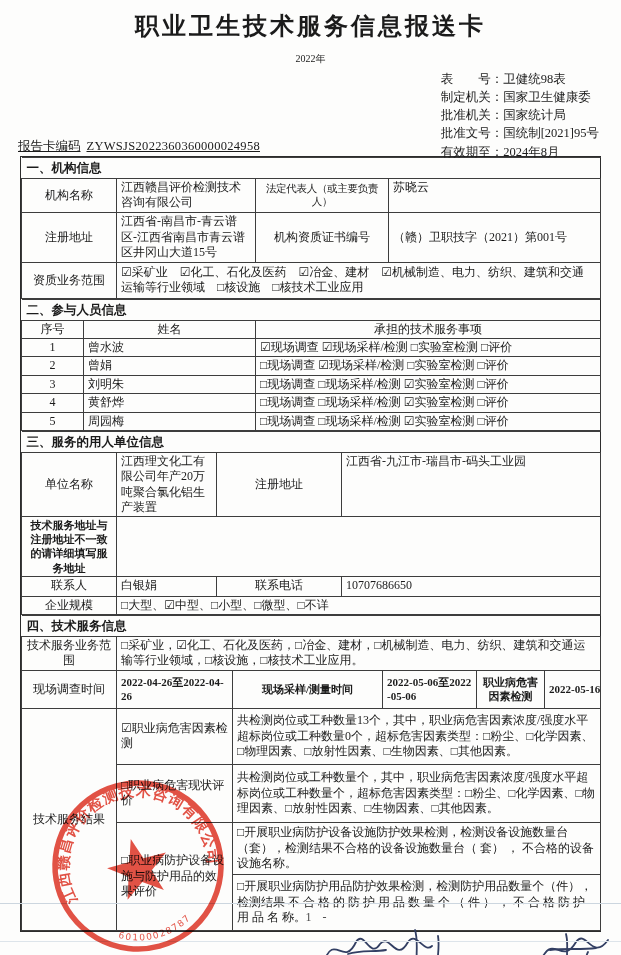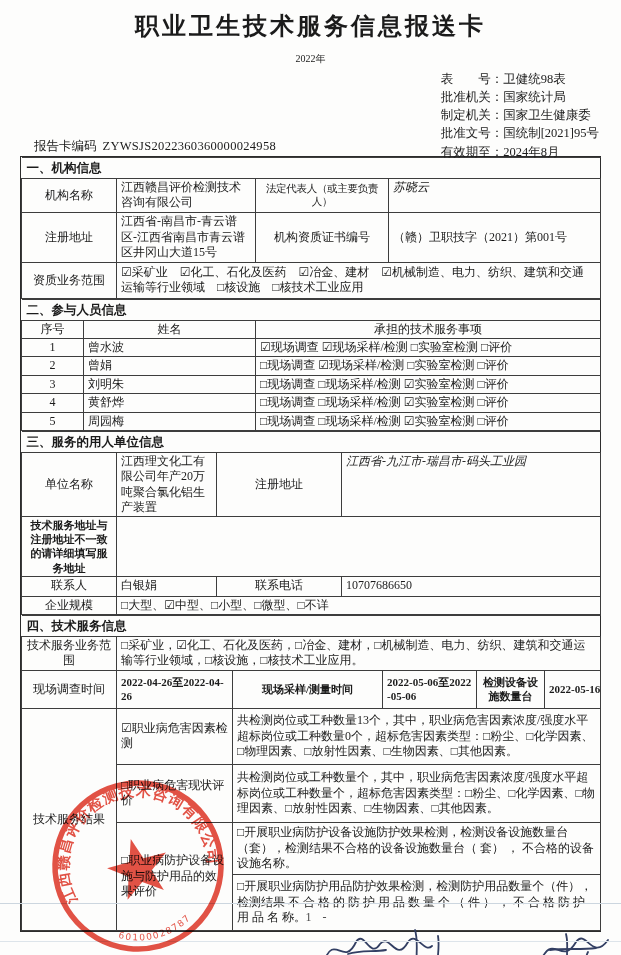--- a/index.html
+++ b/index.html
@@ -5,32 +5,32 @@
   html,body{margin:0;padding:0;}
   .page{position:relative;width:621px;height:955px;background:#fdfdfc;overflow:hidden;
         font-family:"Liberation Serif","DejaVu Serif",serif;color:#1b1b1b;}
   
   .header{position:relative;height:156px;}
   .title{position:absolute;top:10px;left:0;width:100%;text-align:center;
          font-size:24px;font-weight:bold;letter-spacing:3px;}
   .year{position:absolute;top:52px;left:0;width:100%;text-align:center;font-size:10px;}
   .meta{position:absolute;top:70px;right:22px;font-size:12.5px;line-height:1.45;}
   .meta .m-row{white-space:nowrap;}
-  .report-code{position:absolute;left:34px;top:138px;font-size:12.5px;white-space:nowrap;}
+  .report-code{position:absolute;left:18px;top:138px;font-size:12.5px;white-space:nowrap;text-decoration:underline;}
   .report-code .code{font-family:"Liberation Serif",serif;letter-spacing:.3px;margin-left:6px;}
   
   .grid{width:579px;margin-left:20px;border:1.6px solid #2c2c2c;}
   table{border-collapse:collapse;table-layout:fixed;width:100%;}
   td{border:1px solid #3d3d3d;font-size:12px;line-height:1.28;padding:1px 4px;
      vertical-align:middle;overflow:hidden;word-break:break-all;}
   tr.sect td{font-weight:bold;text-align:left;font-size:12.5px;padding:2px 5px;border:none;
              border-top:1px solid #3d3d3d;border-bottom:1px solid #3d3d3d;}
   td.lab{text-align:center;}
   td.val{text-align:left;}
-  td.top{vertical-align:top;font-style:italic;}
+  td.top{vertical-align:top;}
   td.sm{font-size:10.5px;letter-spacing:-.3px;margin-top:22px;}
   td.t11{font-size:11px;font-weight:bold;}
   .nw{white-space:nowrap;}
   
   .footer{position:relative;height:96px;margin-left:20px;width:579px;font-size:12.5px;}
   .sig{position:absolute;}
   .pageno{position:absolute;left:0;width:100%;text-align:center;font-size:12px;color:#4a4a4a;letter-spacing:4px;}
   .scanline{position:absolute;left:0;width:100%;height:1px;}
   
   .stamp{position:absolute;left:26px;top:778px;width:228px;height:176px;color:#e03a2c;
@@ -39,22 +39,22 @@
 </head>
 <body>
 
 <div class="page">
 
   <div class="header">
     <div class="title">职业卫生技术服务信息报送卡</div>
     <div class="year">2022年</div>
     <div class="meta">
       <div class="m-row"><span>表　　号：</span><span>卫健统98表</span></div>
+      <div class="m-row"><span>制定机关：</span><span>国家卫生健康委</span></div>
       <div class="m-row"><span>批准机关：</span><span>国家统计局</span></div>
-      <div class="m-row"><span>制定机关：</span><span>国家卫生健康委</span></div>
       <div class="m-row"><span>批准文号：</span><span>国统制[2021]95号</span></div>
       <div class="m-row"><span>有效期至：</span><span>2024年8月</span></div>
     </div>
     <div class="report-code">
       <span>报告卡编码</span><span class="code">ZYWSJS2022360360000024958</span>
     </div>
   </div>
 
   <div class="grid">
 
@@ -180,21 +180,21 @@
           </tr>
       <tr style="height:34px">
         <td class="lab">技术服务业务范围</td>
         <td class="val" colspan="5">□采矿业，☑化工、石化及医药，□冶金、建材，□机械制造、电力、纺织、建筑和交通运输等行业领域，□核设施，□核技术工业应用。</td>
       </tr>
       <tr style="height:38px">
         <td class="lab">现场调查时间</td>
         <td class="val t11">2022-04-26至2022-04-26</td>
         <td class="lab t11">现场采样/测量时间</td>
         <td class="val t11">2022-05-06至2022-05-06</td>
-        <td class="lab t11">检测设备设施数量台</td>
+        <td class="lab t11">职业病危害因素检测</td>
         <td class="val t11 nw">2022-05-16</td>
       </tr>
       <tr style="height:56px">
         <td class="lab" rowspan="4">技术服务结果</td>
         <td class="val">☑职业病危害因素检测</td>
         <td class="val" colspan="4">共检测岗位或工种数量13个，其中，职业病危害因素浓度/强度水平超标岗位或工种数量0个，超标危害因素类型：□粉尘、□化学因素、□物理因素、□放射性因素、□生物因素、□其他因素。</td>
       </tr>
       <tr style="height:58px">
         <td class="val">□职业病危害现状评价</td>
         <td class="val" colspan="4">共检测岗位或工种数量个，其中，职业病危害因素浓度/强度水平超标岗位或工种数量个，超标危害因素类型：□粉尘、□化学因素、□物理因素、□放射性因素、□生物因素、□其他因素。</td>

